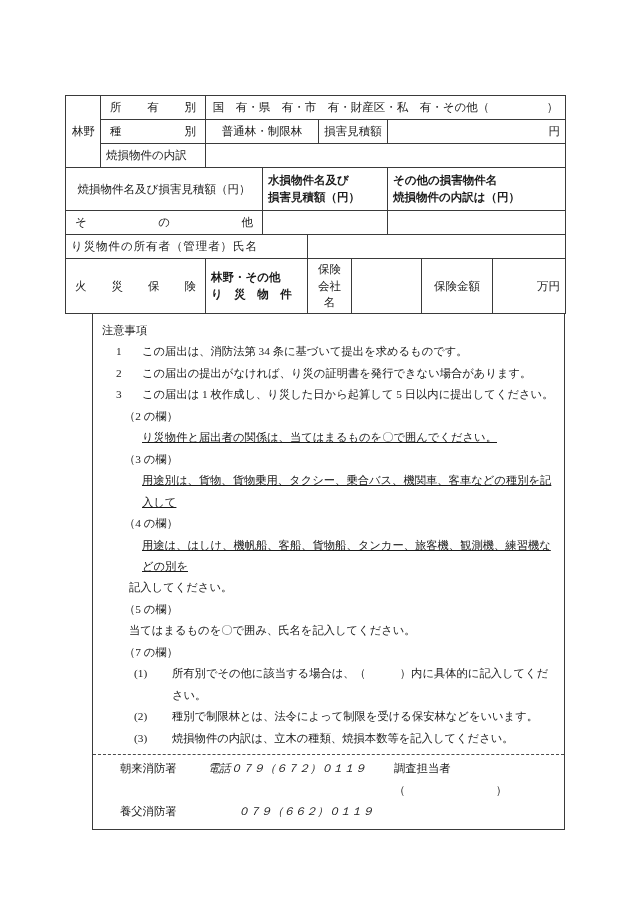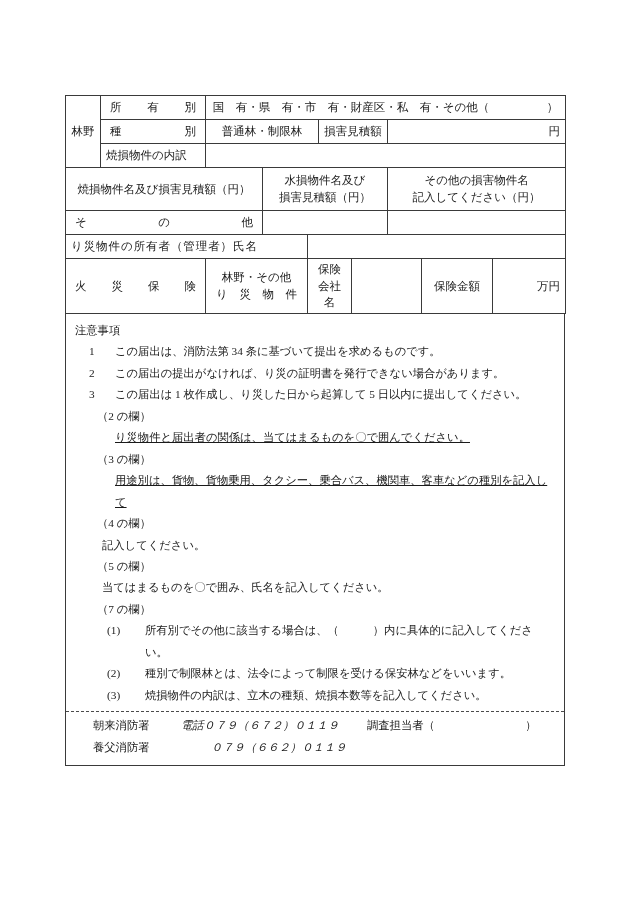--- a/index.html
+++ b/index.html
@@ -39,40 +39,42 @@
 
   
   .spread {
     display: flex;
     justify-content: space-between;
     padding: 0 4px;
   }
   .center { text-align: center; }
   .right  { text-align: right; }
   .vlabel {
-    text-align: center;
+    text-align: right;
     line-height: 1.35;
   }
   .two-line {
-    text-align: center;
+    text-align: left;
     line-height: 1.65;
+    font-weight: bold;
   }
   .two-line div { white-space: nowrap; }
 
   .blank { }
 
   
   .notes {
     border-left: 1px solid #3a3a3a;
     border-right: 1px solid #3a3a3a;
     border-bottom: 1px solid #3a3a3a;
     border-top: none;
     padding: 6px 9px 7px 9px;
     font-size: 11.3px;
     line-height: 1.9;
+    margin-left: 27px;
   }
   .notes .hd { margin: 0; }
   .notes .num-item {
     display: flex;
     margin-left: 14px;
   }
   .notes .num-item .n {
     width: 26px;
     flex: none;
   }
@@ -173,21 +175,21 @@
     <tr>
       <td colspan="3" class="center" style="height:38px">
         <span>焼損物件名及び損害見積額（円）</span>
       </td>
       <td colspan="4" class="two-line" style="height:38px">
         <div>水損物件名及び</div>
         <div>損害見積額（円）</div>
       </td>
       <td colspan="4" class="two-line" style="height:38px">
         <div>その他の損害物件名</div>
-        <div>記入してください（円）</div>
+        <div>焼損物件の内訳は（円）</div>
       </td>
     </tr>
 
     <tr>
       <td colspan="3">
         <div class="spread">
           <span>そ</span>
           <span>の</span>
           <span>他</span>
         </div>
@@ -256,20 +258,21 @@
     </div>
 
 
     <div class="sec">（2 の欄）</div>
     <div class="body-ind">り災物件と届出者の関係は、当てはまるものを〇で囲んでください。</div>
 
     <div class="sec">（3 の欄）</div>
     <div class="body-ind">用途別は、貨物、貨物乗用、タクシー、乗合バス、機関車、客車などの種別を記入して</div>
 
     <div class="sec">（4 の欄）</div>
+    <div class="body-ind">用途は、はしけ、機帆船、客船、貨物船、タンカー、旅客機、観測機、練習機などの別を</div>
     <div class="body-cont">記入してください。</div>
 
     <div class="sec">（5 の欄）</div>
     <div class="body-cont">当てはまるものを〇で囲み、氏名を記入してください。</div>
 
     <div class="sec">（7 の欄）</div>
     <div class="par-item">
       <span class="n">(1)</span>
       <span class="t">所有別でその他に該当する場合は、（　　　）内に具体的に記入してください。</span>
     </div>

